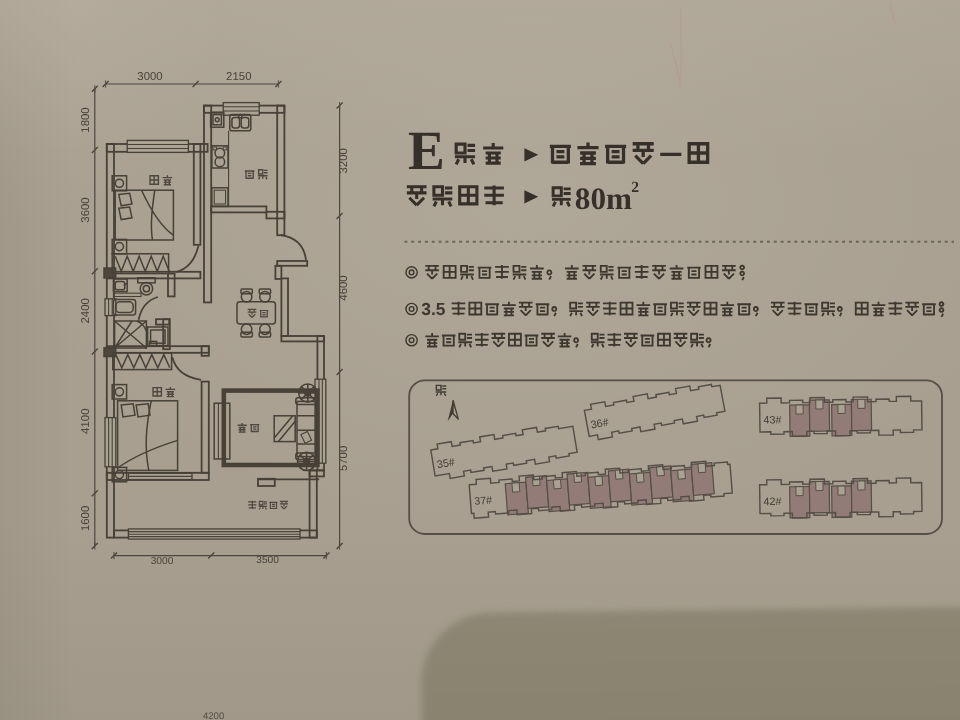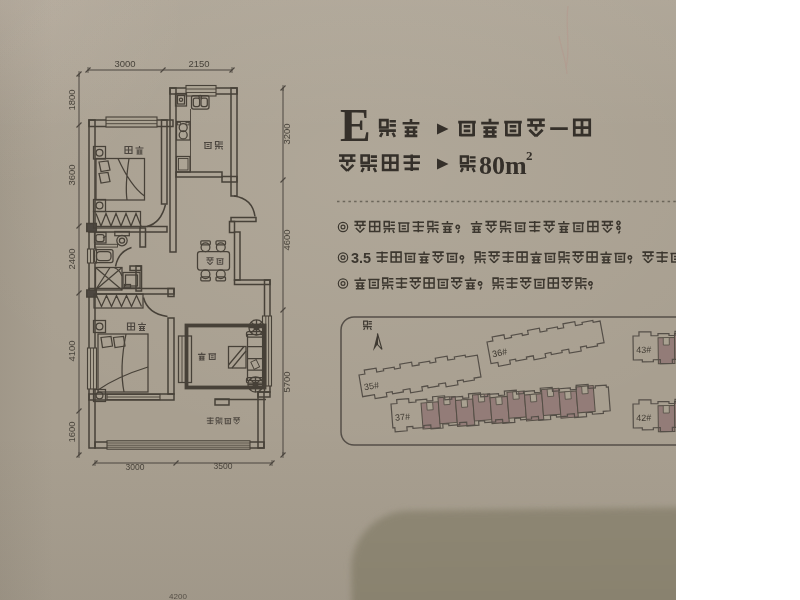--- a/index.html
+++ b/index.html
@@ -1,16 +1,16 @@
 <!DOCTYPE html>
 <html><head>
 <meta charset="utf-8">
 <style>
   html,body{margin:0;padding:0;}
-  #page{position:relative;width:676px;height:600px;overflow:hidden;
+  #page{position:relative;width:800px;height:600px;overflow:hidden;
     background:
       radial-gradient(ellipse 600px 380px at 55% 28%, rgba(255,250,238,0.09), rgba(255,250,238,0) 75%),
       radial-gradient(circle 190px at 0% 0%, rgba(255,235,228,0.10), rgba(255,235,228,0) 100%),
       linear-gradient(to bottom, rgba(255,248,240,0.08), rgba(0,0,0,0) 22%, rgba(0,0,0,0) 72%, rgba(40,36,28,0.06)),
       linear-gradient(to right, rgba(56,50,42,0.07), rgba(56,50,42,0) 8%),
       #a89f90;
     font-family:"Liberation Sans", sans-serif;}
   .shade{position:absolute;left:352px;top:508px;width:560px;height:220px;
     background:linear-gradient(to bottom,#8d8673,#847d69);border-radius:58px 10px 0 0;filter:blur(3px);
     transform:rotate(-0.7deg);}

